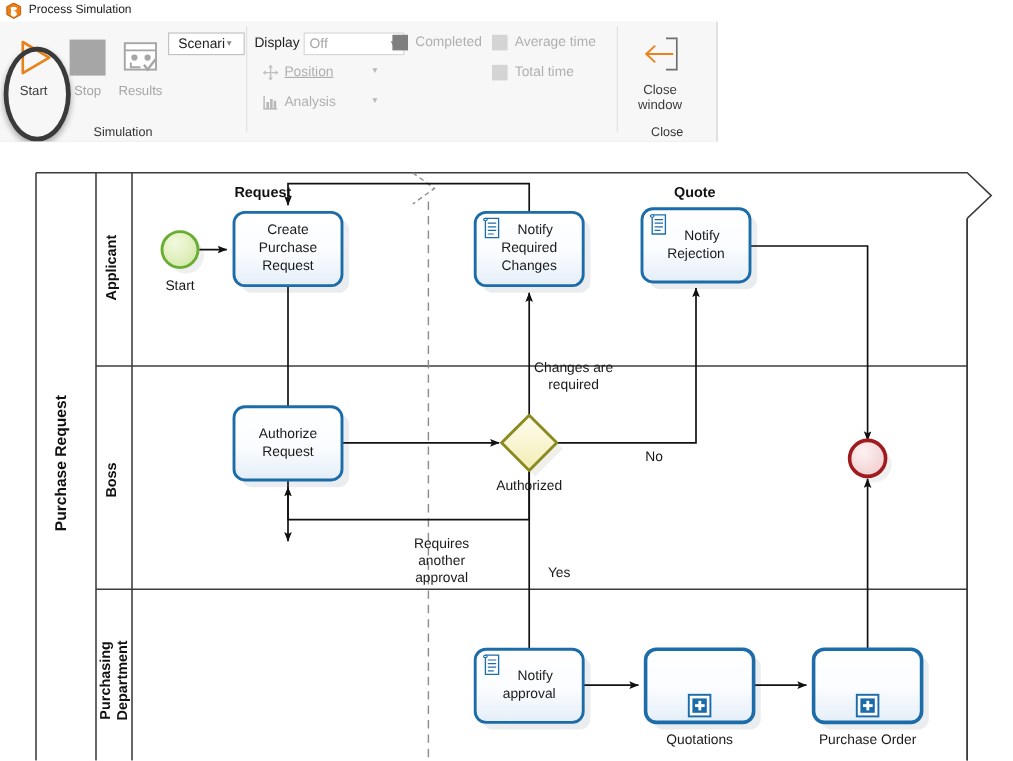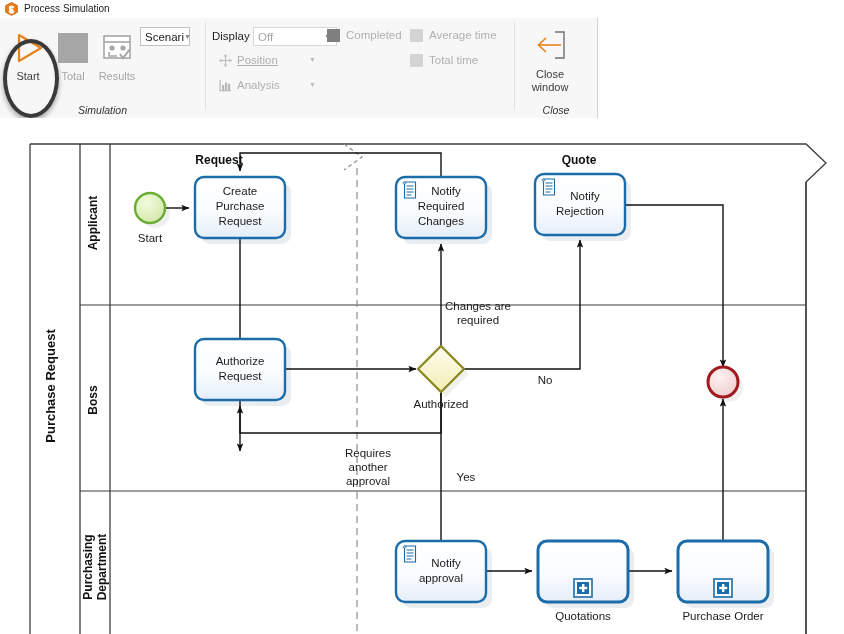--- a/index.html
+++ b/index.html
@@ -38,21 +38,21 @@
     background:#f7f7f7;border-bottom:1px solid #d2d2d2;
     border-right:1px solid #d2d2d2;
   }
   .rb-sep{
     position:absolute;top:4px;width:1px;height:88px;background:#e2e2e2;
   }
 
   
   .grp-caption{
     position:absolute;font-size:10.5px;color:#333;text-align:center;
-    bottom:2px;white-space:nowrap;font-style:italic;
+    bottom:2px;white-space:nowrap;
   }
 
   
   .bigbtn{
     position:absolute;display:flex;flex-direction:column;align-items:center;
     justify-content:flex-start;width:54px;cursor:default;user-select:none;
   }
   .bigbtn .glyph{height:44px;display:flex;align-items:center;justify-content:center;}
   .bigbtn .lbl{font-size:11px;color:#3c3c3c;text-align:center;line-height:12px;}
   .bigbtn.disabled .lbl{color:#a6a6a6;}
@@ -138,38 +138,38 @@
           </svg>
         </span>
         <span class="lbl">Start</span>
       </div>
       <div class="annot-ellipse"></div>
 
       <div class="bigbtn disabled" style="left:46px;top:8px;">
         <span class="glyph">
           <span class="stop-sq"></span>
         </span>
-        <span class="lbl">Total</span>
+        <span class="lbl">Stop</span>
       </div>
 
       <div class="bigbtn disabled" style="left:90px;top:8px;">
         <span class="glyph">
           <svg width="34" height="32" viewBox="0 0 34 32">
             <rect x="4" y="4" width="26" height="22" fill="#ffffff" stroke="#a6a6a6" stroke-width="1.6"></rect>
             <line x1="4" y1="10" x2="30" y2="10" stroke="#a6a6a6" stroke-width="1.6"></line>
             <circle cx="12" cy="16" r="2.6" fill="#a6a6a6"></circle>
             <circle cx="23" cy="16" r="2.6" fill="#a6a6a6"></circle>
             <path d="M9,20 L9,24 L17,24" fill="none" stroke="#a6a6a6" stroke-width="1.6"></path>
             <path d="M20,22 L23,26 L30,17" fill="none" stroke="#a6a6a6" stroke-width="2"></path>
           </svg>
         </span>
         <span class="lbl">Results</span>
       </div>
 
-      <div class="combo" style="left:140px;top:9px;width:50px;height:19px;">
+      <div class="combo" style="left:140px;top:9px;width:64px;height:19px;justify-content:center;">
         <span>Scenari</span>
         <span class="caret">▼</span>
       </div>
 
       <div class="grp-caption" style="left:0;width:205px;">Simulation</div>
 
       <div class="lbl-static" style="left:212px;top:12px;">Display</div>
 
       <div class="combo disabled" style="left:253px;top:9px;width:84px;height:19px;">
         <span>Off</span>

